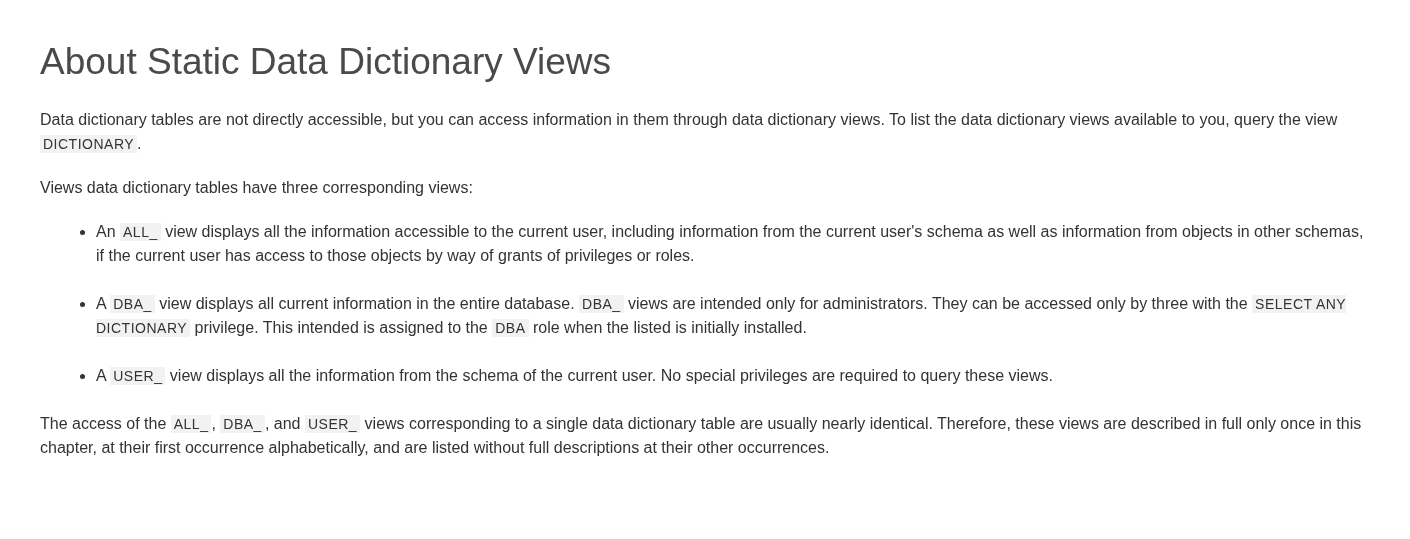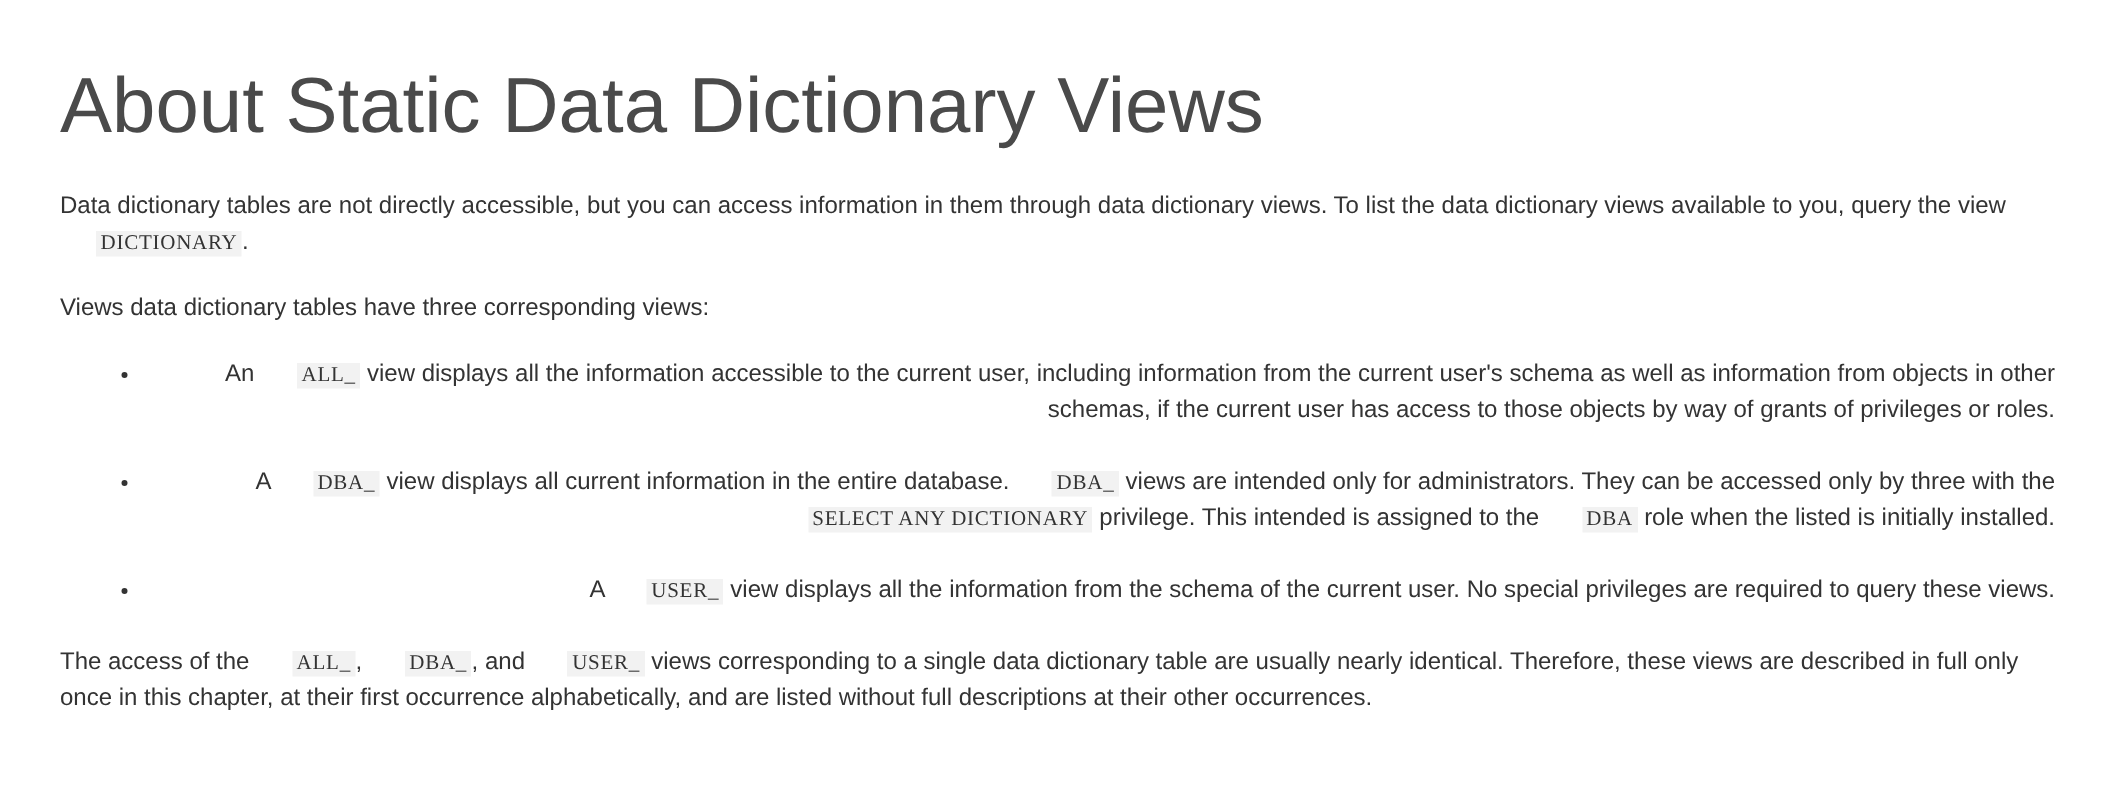--- a/index.html
+++ b/index.html
@@ -6,46 +6,44 @@
       margin: 0;
       padding: 40px;
       font-family: -apple-system, BlinkMacSystemFont, "Segoe UI", Helvetica, Arial, sans-serif;
       color: #333;
       background: #fff;
       font-size: 16px;
       line-height: 1.5;
       max-width: 1410px;
     }
     h1 {
-      font-size: 52px;
+      font-size: 37px;
       font-weight: 400;
       color: #4a4a4a;
       margin: 0 0 24px 0;
       line-height: 1.2;
     }
     p {
       margin: 0 0 20px 0;
       color: #333;
     }
     ul {
       margin: 0 0 20px 0;
       padding-left: 56px;
-      text-align: right;
     }
     li {
       margin-bottom: 24px;
       color: #333;
     }
     code {
-      font-family: Liberation Serif, serif;
+      font-family: Liberation Sans, sans-serif;
       background: #f2f2f2;
       padding: 1px 3px;
       font-size: 14px;
       letter-spacing: 0.5px;
-      margin-left: 24px;
     }
   </style>
 </head>
 <body>
 
 <h1>About Static Data Dictionary Views</h1>
 
 <p>
   <span>Data dictionary tables are not directly accessible, but you can access information in them through data dictionary views. To list the data dictionary views available to you, query the view </span><code>DICTIONARY</code><span>.</span>
 </p>

